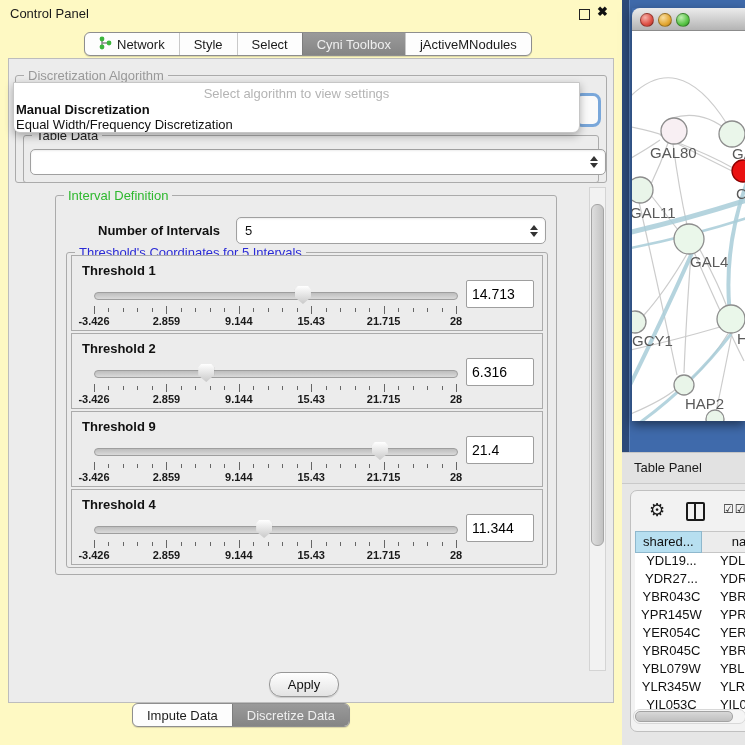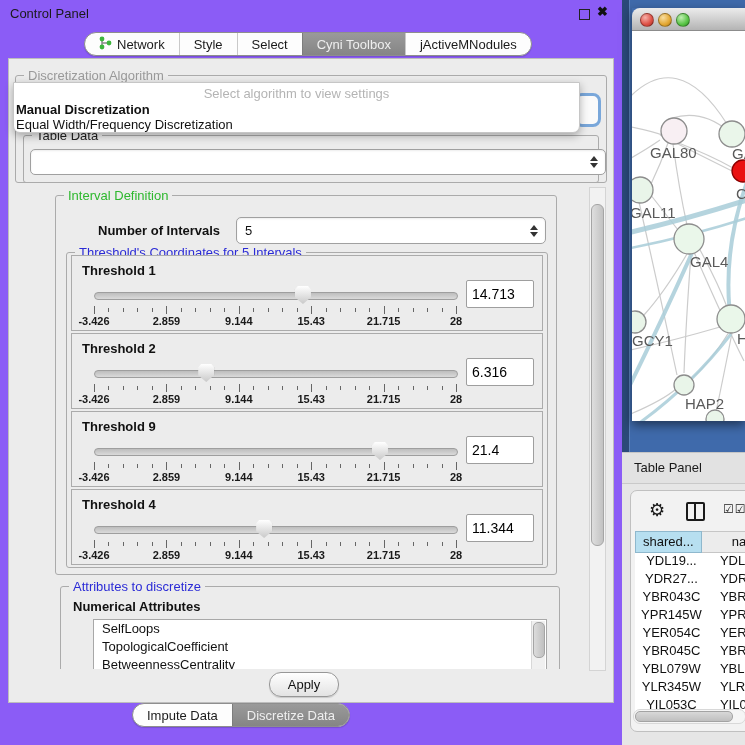--- a/index.html
+++ b/index.html
@@ -1,24 +1,24 @@
 <!DOCTYPE html>
 <html><head>
 <meta charset="utf-8">
 <style>
   html,body{margin:0;padding:0;}
   body{width:745px;height:745px;position:relative;overflow:hidden;
        background:#e9e9e9;font-family:"Liberation Sans",sans-serif;color:#111;}
   
-  .ctrl{position:absolute;left:0;top:0;width:622px;height:745px;background:#8b5cf6;}
+  .ctrl{position:absolute;left:0;top:0;width:622px;height:745px;background:#fef9c3;}
   .ctrl-title{position:absolute;left:10px;top:6px;font-size:13px;color:#1a1a1a;}
   .float-ic{position:absolute;left:579px;top:9px;width:9px;height:9px;border:1.5px solid #222;}
   .close-ic{position:absolute;left:597px;top:4px;font-size:13px;font-weight:bold;color:#111;}
   
-  .seg{position:absolute;display:flex;border:1px solid #8e8e8e;border-radius:12px;overflow:hidden;
+  .seg{position:absolute;display:flex;border:1px solid #8e8e8e;border-radius:6px;overflow:hidden;
        background:#fdfdfd;height:22px;box-shadow:0 1px 1px rgba(0,0,0,.15);}
   .seg .tab{display:flex;align-items:center;gap:5px;padding:0 14px;font-size:13px;color:#1a1a1a;
        border-left:1px solid #c9c9c9;white-space:nowrap;cursor:default;}
   .seg .tab:first-child{border-left:none;}
   .seg .tab.sel{background:linear-gradient(#9a9a9a,#858585);color:#efefef;border-left-color:#7d7d7d;}
   #tab-bar{left:84px;top:32px;}
   #bottom-bar{left:132px;top:703px;}
   
   .main{position:absolute;left:8px;top:58px;width:604px;height:643px;
         border:1px solid #bdbdbd;background:#ececec;}
@@ -354,32 +354,20 @@
                     <span class="tlabel" style="left: 40%;">9.144</span>
                     <span class="tlabel" style="left: 60%;">15.43</span>
                     <span class="tlabel" style="left: 80%;">21.715</span>
                     <span class="tlabel" style="left: 100%;">28</span>
                   </div>
                 </div>
                 <input class="thr-value" readonly="" value="11.344" style="">
               </div>
             </div>
         </div>
-        <div class="group" id="attr-group">
-          <span class="gtitle blue">Attributes to discretize</span>
-          <span class="lbl-b" id="attr-sub">Numerical Attributes</span>
-          <div id="attr-list">
-            <div id="attr-vscroll">
-              <div id="attr-vthumb"></div>
-            </div>
-          <div class="item">SelfLoops</div>
-              <div class="item">TopologicalCoefficient</div>
-              <div class="item">BetweennessCentrality</div>
-            </div>
-        </div>
       </div>
     </div>
     <div id="vscroll">
       <div class="vthumb"></div>
     </div>
     <div id="apply-btn">Apply</div>
   </div>
 
   <div class="seg" id="bottom-bar">
       <div class="tab">

